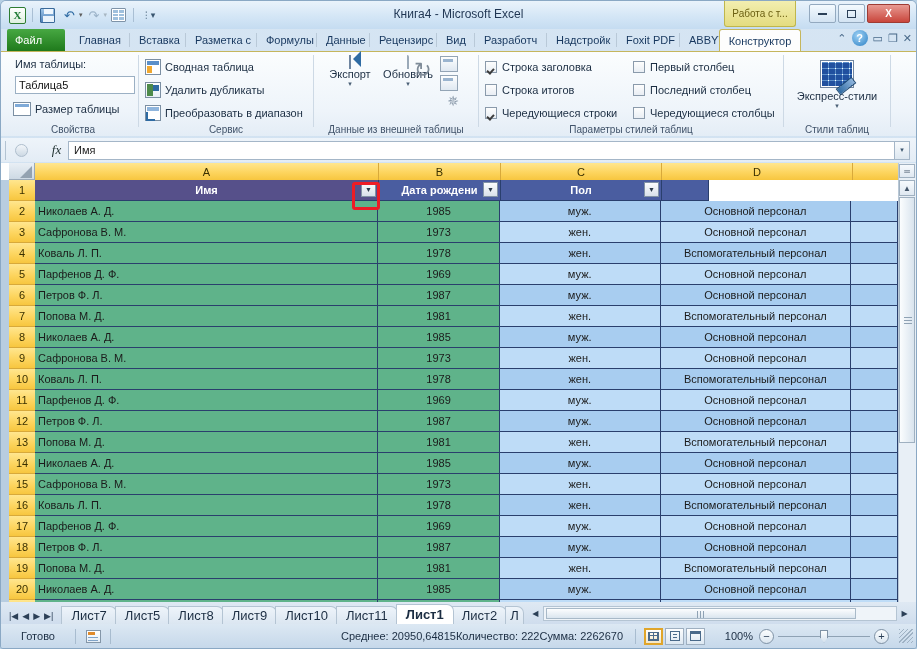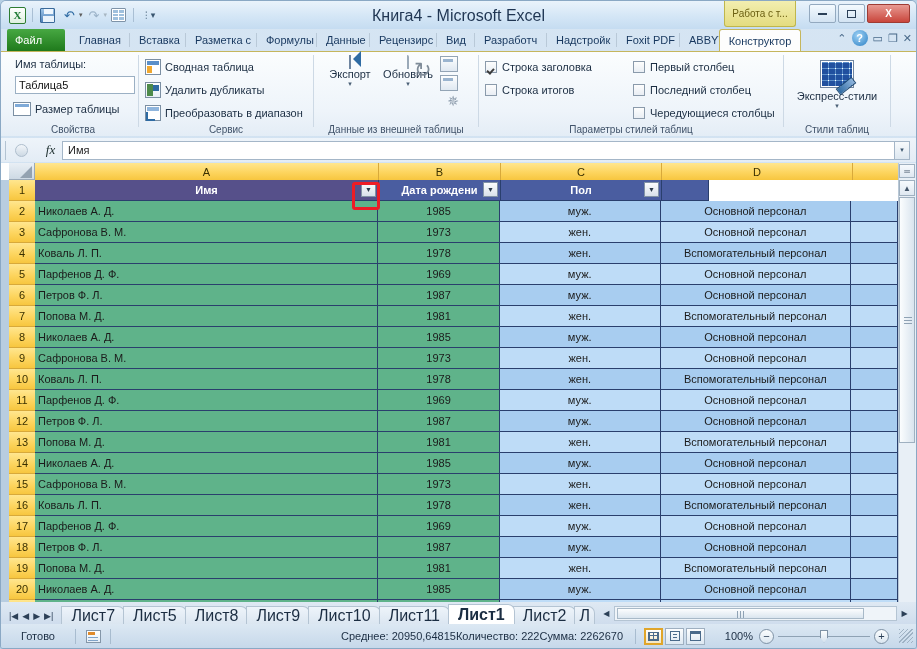--- a/index.html
+++ b/index.html
@@ -29,21 +29,21 @@
   .saveIco { width:15px; height:15px; background:linear-gradient(180deg,#9cc4e8,#4e80b8);
     border:1px solid #3a6a9a; border-radius:1px; position:relative; }
   .saveIco:after { content:""; position:absolute; left:3px; top:0px; width:9px; height:5px; background:#eef6fd; }
   .saveIco:before { content:""; position:absolute; left:2px; bottom:0px; width:11px; height:6px; background:#e8f2fb; }
   .arrowIco { font-size:13px; color:#2f6ba3; line-height:1; }
   .tinyCaret { font-size:7px; color:#5d5d5d; margin-left:-2px; }
   .miniGrid { width:15px; height:14px; background:#fff; border:1px solid #7e93a8; border-radius:1px;
     display:grid; grid-template-columns:1fr 1fr; grid-template-rows:1fr 1fr 1fr; gap:1px; padding:1px; }
   .miniGrid i { background:#9fc0dd; }
   .titleText { position:absolute; top:6px; left:0; width:915px; text-align:center;
-    font-size:16px; color:#1f3552; }
+    font-size:12px; color:#1f3552; }
   .ctxTab { position:absolute; right:120px; top:0px; width:72px; height:26px;
     background:linear-gradient(180deg,#f2eeb0,#e4dc80); border:1px solid #bfb64c;
     border-top:none; border-radius:0 0 3px 3px; color:#6b5f11; font-size:10px;
     display:flex; align-items:center; justify-content:center; overflow:hidden; white-space:nowrap;}
   .winbtns { position:absolute; right:6px; top:3px; display:flex; gap:2px; }
   .wb { width:27px; height:19px; border:1px solid #93a9bf; border-radius:2px;
     background:linear-gradient(180deg,#f4fafe,#d3e3f2); display:flex; align-items:center; justify-content:center;
     font-size:10px; color:#2c4057; }
   .wb.close { width:43px; background:linear-gradient(180deg,#e89a92,#c9463c); border-color:#9e3b33; color:#fff; font-weight:bold; }
   .wbsq { width:8px; height:7px; border:1px solid #2c4057; border-top-width:2px; }
@@ -121,21 +121,21 @@
     background:linear-gradient(90deg,#2f6ba3,#8fb5dd); transform:rotate(-38deg); border:1px solid #1f4a74; }
 
   
   .fbar { position:absolute; left:0; top:137px; width:915px; height:24px;
     background:linear-gradient(180deg,#eef4fa,#e3ecf5); display:flex; align-items:center; }
   .namebox { margin-left:6px; width:146px; height:19px; background:#fff; border:1px solid #a4b6c8;
     display:flex; align-items:center; }
   .namebox span { flex:1; text-align:center; font-size:11px; }
   .namebox .nb-car { width:16px; text-align:center; font-size:8px; color:#3d5770; }
   .fsep { width:1px; height:19px; background:#b3c3d2; margin:0 4px; }
-  .fnbtns { display:flex; align-items:center; gap:6px; }
+  .fnbtns { display:flex; align-items:center; gap:12px; }
   .fnb { width:23px; height:19px; display:flex; align-items:center; justify-content:center;
     font-size:11px; color:#55656f; }
   .fnb.disabled { color:#a8b2b9; }
   .fnb .circ { width:13px; height:13px; border-radius:50%; background:linear-gradient(180deg,#f2f6fa,#cdd9e4); border:1px solid #aebecd; }
   .fx { font-family:"Liberation Serif",serif; font-style:italic; font-size:13px; color:#233; }
   .fcontent { flex:1; height:19px; background:#fff; border:1px solid #a4b6c8; border-right:none;
     margin-right:0; display:flex; align-items:center; padding-left:5px; font-size:11px; }
   .fbarcar { width:16px; height:19px; background:linear-gradient(180deg,#f7fafc,#dde7f0);
     border:1px solid #a4b6c8; display:flex; align-items:center; justify-content:center; font-size:7px; color:#3d5770; margin-right:6px;}
 
@@ -176,21 +176,21 @@
     background:linear-gradient(180deg,#f6fafd,#dfe8f1); border:1px solid #9fb0c0; display:flex; align-items:center; justify-content:center; font-size:8px; color:#44566a;}
   .vsThumb { position:absolute; right:1px; top:34px; width:16px; height:246px;
     background:linear-gradient(90deg,#fbfdfe,#d9e4ee); border:1px solid #9fb0c0; }
   .vsThumb:after { content:""; position:absolute; left:4px; top:50%; margin-top:-4px; width:8px; height:8px;
     background:repeating-linear-gradient(0deg,#8fa2b4 0 1px,transparent 1px 3px); }
 
   
   .sheetbar { position:absolute; left:0; top:601px; width:915px; height:22px;
     background:linear-gradient(180deg,#dfe9f3,#cfdded); display:flex; align-items:flex-end; }
   .navbtns { display:flex; align-items:center; gap:4px; padding:0 8px 3px 8px; font-size:9px; color:#2c4057; }
-  .stab { height:18px; padding:0 9px; font-size:16px; color:#1b2d42; display:flex; align-items:center;
+  .stab { height:18px; padding:0 9px; font-size:13px; color:#1b2d42; display:flex; align-items:center;
     background:linear-gradient(180deg,#eef4fa,#dbe6f1); border:1px solid #b4c4d3; border-bottom:none;
     border-radius:0 7px 0 0; margin-right:-2px; }
   .stab.active { background:#fff; font-weight:bold; height:20px; z-index:3; }
   .hscrollwrap { flex:1; display:flex; align-items:center; height:18px; margin:0 4px 2px 6px; }
   .hsArr { width:15px; height:15px; display:flex; align-items:center; justify-content:center;
     font-size:8px; color:#2c4057; }
   .hsTrack { flex:1; height:15px; background:#eff4f9; border:1px solid #b4c4d3; position:relative; }
   .hsThumb { position:absolute; left:2px; top:1px; width:88%; height:11px;
     background:linear-gradient(180deg,#fcfdfe,#dae5ef); border:1px solid #a8b9c8; }
   .hsThumb:after { content:""; position:absolute; left:50%; margin-left:-4px; top:2px; width:8px; height:7px;
@@ -366,20 +366,24 @@
 
     <div class="rgroup" style="left:480px;width:300px">
       <div class="chk" style="position:absolute;left:4px;top:3px">
         <span class="box on"></span>
         <span>Строка заголовка</span>
       </div>
       <div class="chk" style="position:absolute;left:4px;top:26px">
         <span class="box"></span>
         <span>Строка итогов</span>
       </div>
+      <div class="chk" style="position:absolute;left:4px;top:49px">
+        <span class="box on"></span>
+        <span>Чередующиеся строки</span>
+      </div>
       <div class="chk" style="position:absolute;left:152px;top:3px">
         <span class="box"></span>
         <span>Первый столбец</span>
       </div>
       <div class="chk" style="position:absolute;left:152px;top:26px">
         <span class="box"></span>
         <span>Последний столбец</span>
       </div>
       <div class="chk" style="position:absolute;left:152px;top:49px">
         <span class="box"></span>

